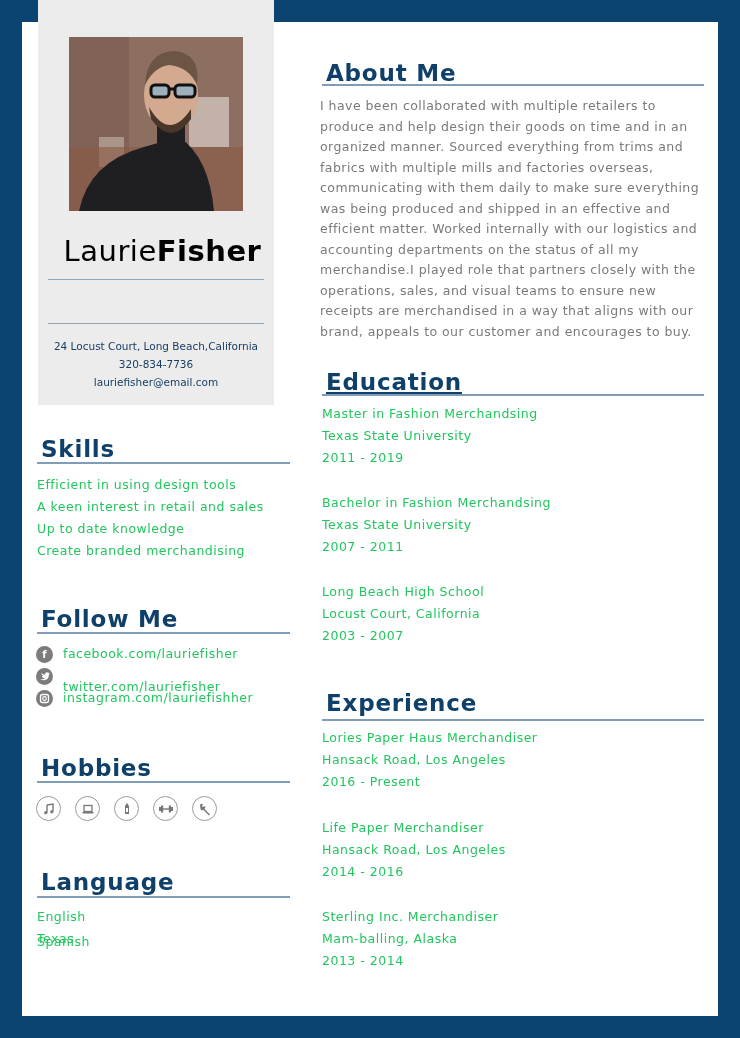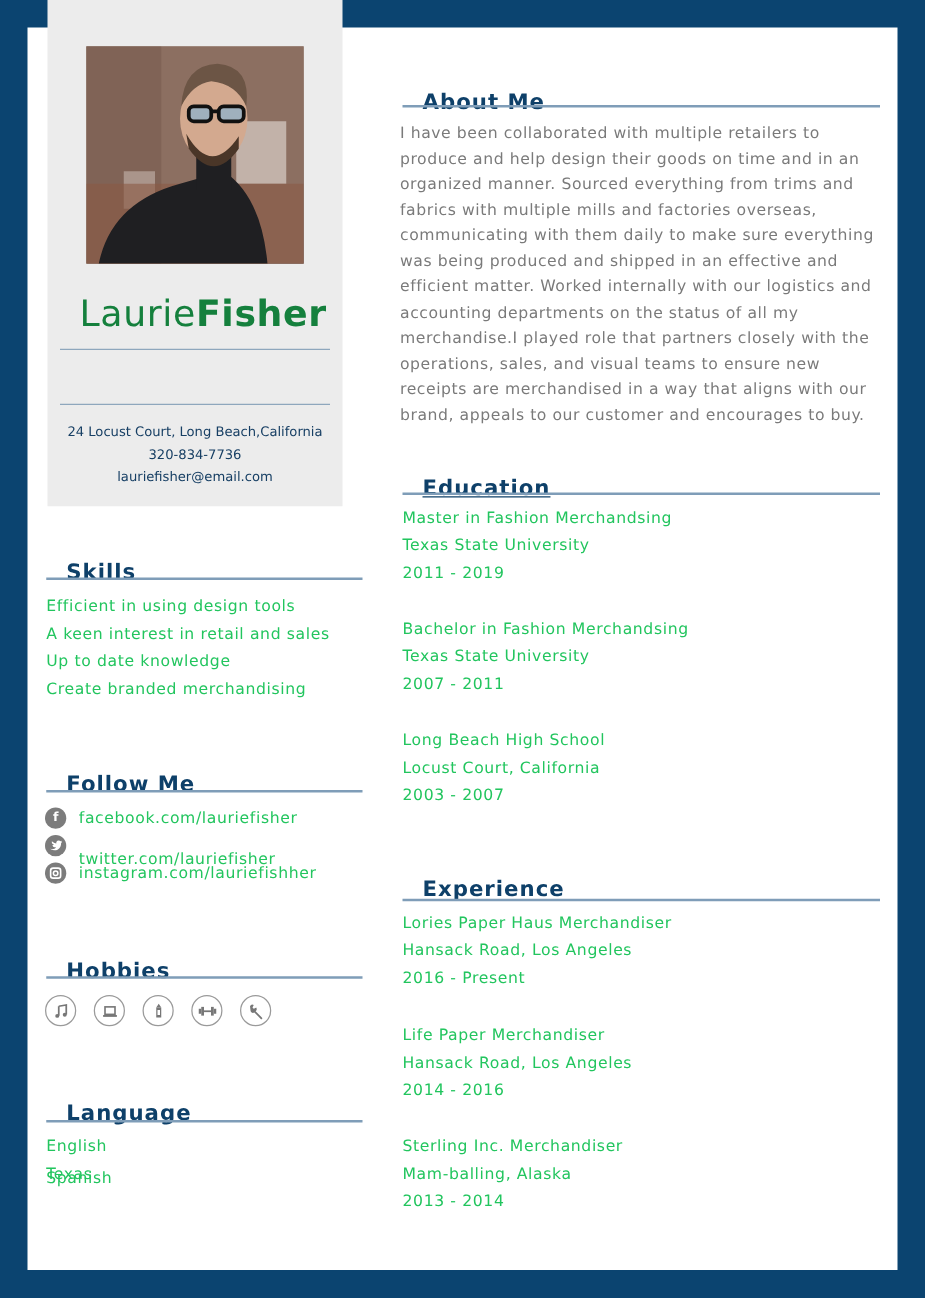--- a/index.html
+++ b/index.html
@@ -28,21 +28,21 @@
     width: 174px; height: 174px;
     overflow: hidden;
     background: linear-gradient(135deg, #8a6e62 0%, #a0877a 35%, #7a5c4e 70%, #6b4f44 100%);
   }
   .photo svg { display: block; }
   .name {
     position: absolute;
     left: 0; top: 234px; width: 249px;
     text-align: center;
     font-size: 29px;
-    color: #15803d;
+    color: #000000;
     letter-spacing: 0.5px;
   }
   .name .last { font-weight: bold; }
   .rule {
     position: absolute;
     height: 1px;
     background: #8ea7bd;
   }
   .title {
     position: absolute;
@@ -56,24 +56,24 @@
     position: absolute;
     left: 0; width: 236px;
     text-align: center;
     font-size: 10.5px;
     color: #173f64;
   }
   .section-title {
     position: absolute;
     font-family: "DejaVu Sans", sans-serif;
     font-weight: bold;
-    font-size: 17px;
+    font-size: 23px;
     color: #0e4069;
     letter-spacing: 0.8px;
-    margin: 16px;
+    margin: 4px;
   }
   .sec-rule {
     position: absolute;
     height: 1.5px;
     background: #7f9db8;
   }
   .text-line {
     position: absolute;
     font-size: 12.5px;
     color: #22c55e;

